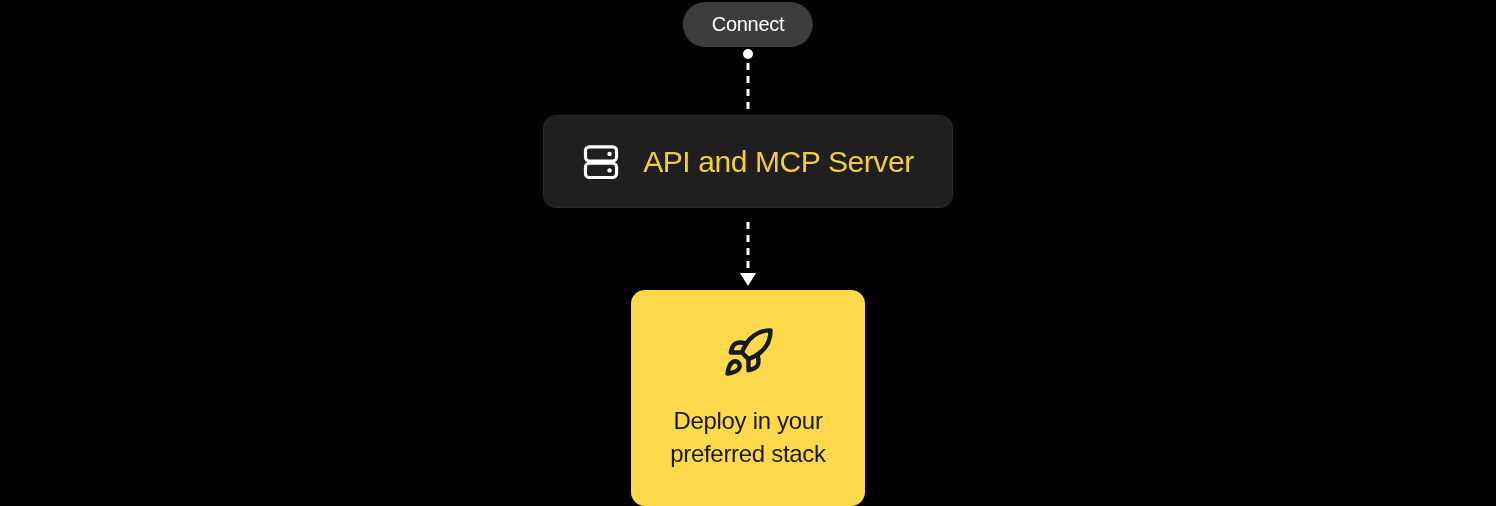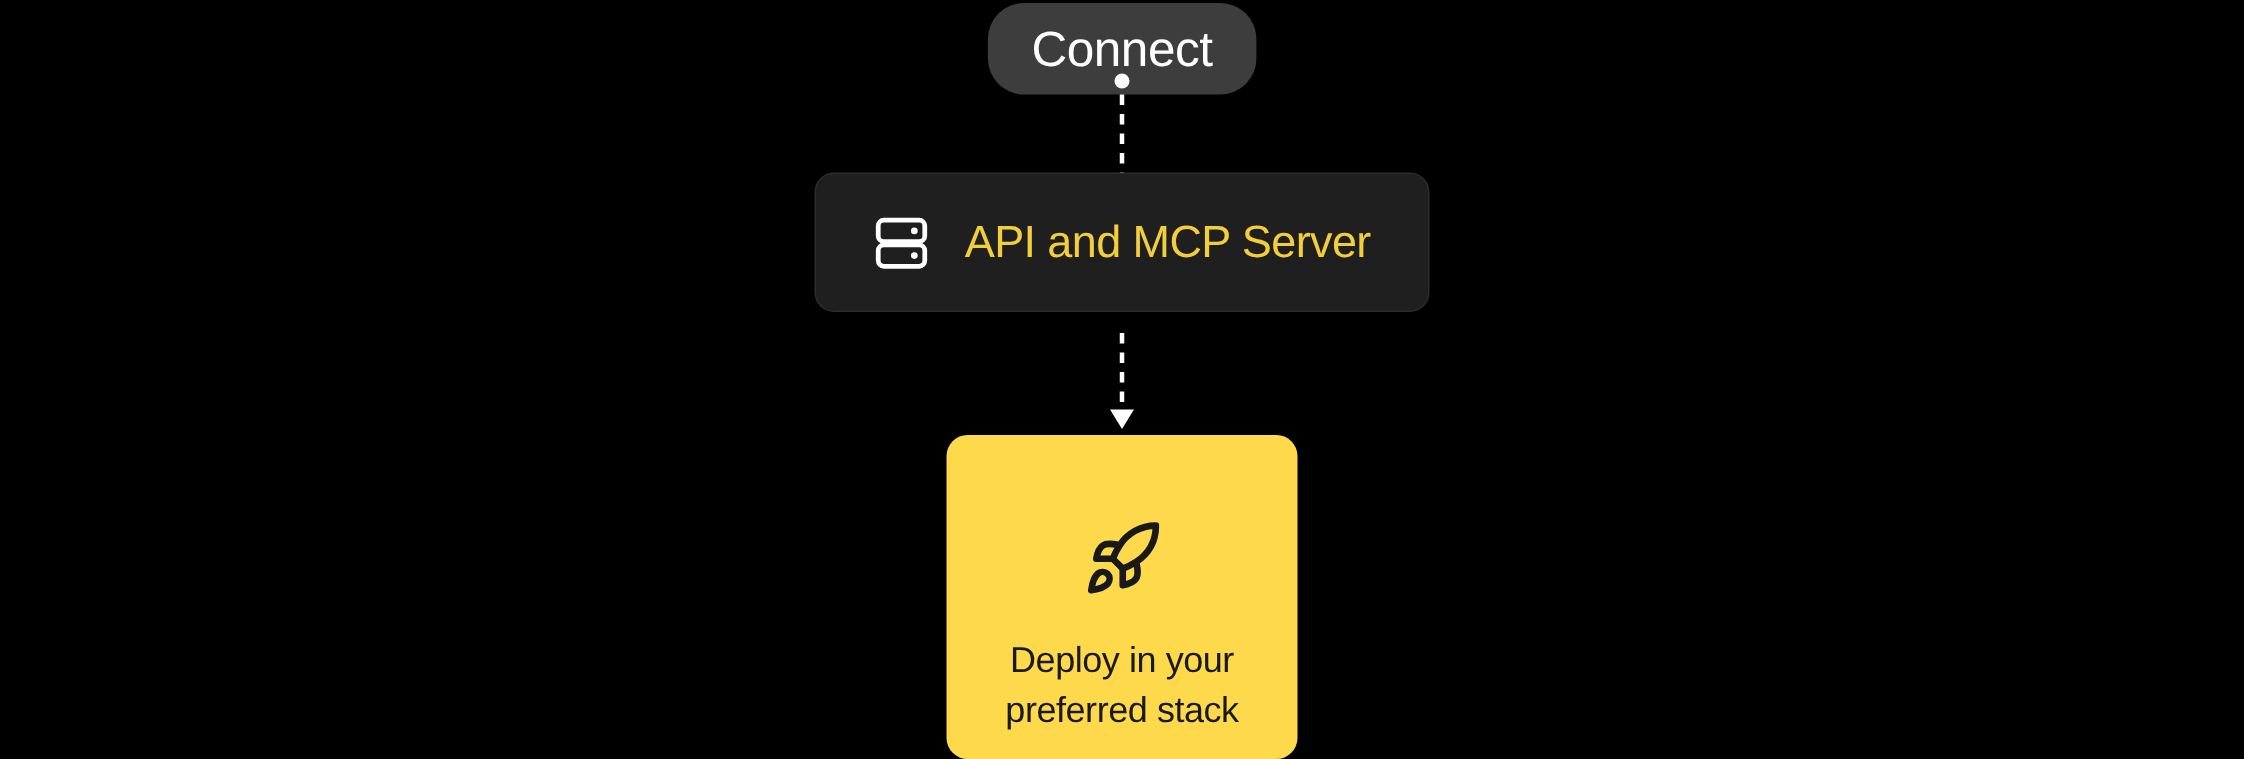--- a/index.html
+++ b/index.html
@@ -18,27 +18,27 @@
   .canvas{
     position:relative;
     width:1496px;height:506px;
     background:var(--bg);
     overflow:hidden;
   }
   .connect-pill{
     position:absolute;
     left:748px;top:2px;
     transform:translateX(-50%);
-    height:61px;
+    height:45px;
     padding:0 29px;
     display:flex;align-items:center;justify-content:center;
     background:var(--pill-bg);
     border-radius:24px;
     color:var(--pill-text);
-    font-size:33px;
+    font-size:20px;
     font-weight:500;
     letter-spacing:-0.3px;
     white-space:nowrap;
   }
   .connector{
     position:absolute;
     left:748px;
     transform:translateX(-50%);
   }
   .connector-1{top:48px;}
@@ -62,21 +62,21 @@
     white-space:nowrap;
   }
   .deploy-card{
     position:absolute;
     left:748px;top:290px;
     transform:translateX(-50%);
     width:234px;height:216px;
     background:var(--deploy-bg);
     border-radius:14px;
     display:flex;flex-direction:column;align-items:center;
-    padding-top:56px;
+    padding-top:36px;
   }
   .deploy-card .label{
     margin-top:25px;
     color:var(--deploy-text);
     font-size:24px;
     font-weight:500;
     letter-spacing:-0.3px;
     line-height:33px;
     text-align:center;
   }

